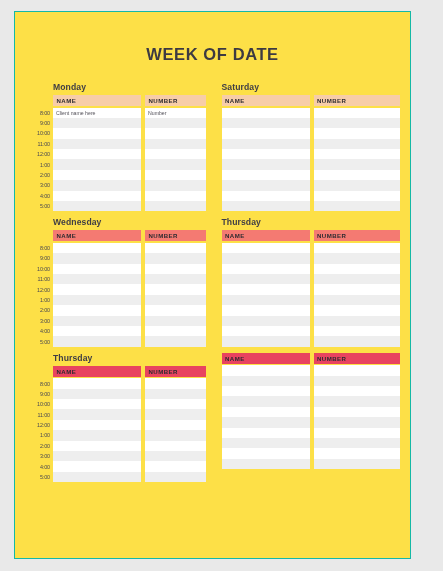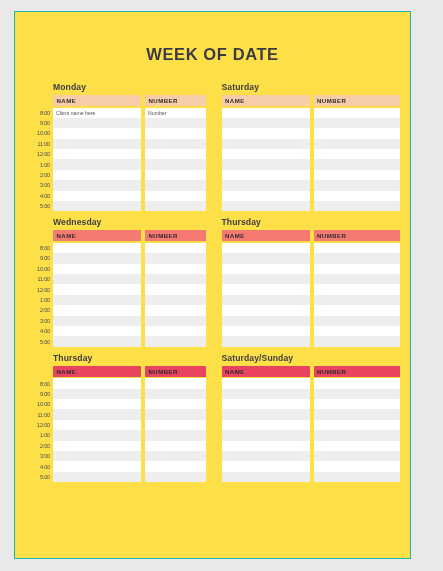--- a/index.html
+++ b/index.html
@@ -433,21 +433,20 @@
             <div class="numcell"></div>
           </div>
           <div class="row striped">
             <div class="timecell">5:00</div>
             <div class="namecell"></div>
             <div class="numcell"></div>
           </div>
         </div>
       </div>
       <div class="day-block no-times" data-accent="crimson">
-        <div class="day-title">Saturday/Sunday</div>
         <div class="table">
           <div class="hdr-row">
             <div class="timecell"></div>
             <div class="namecell">NAME</div>
             <div class="numcell">NUMBER</div>
           </div>
           <div class="row plain">
             <div class="timecell"></div>
             <div class="namecell"></div>
             <div class="numcell"></div>

